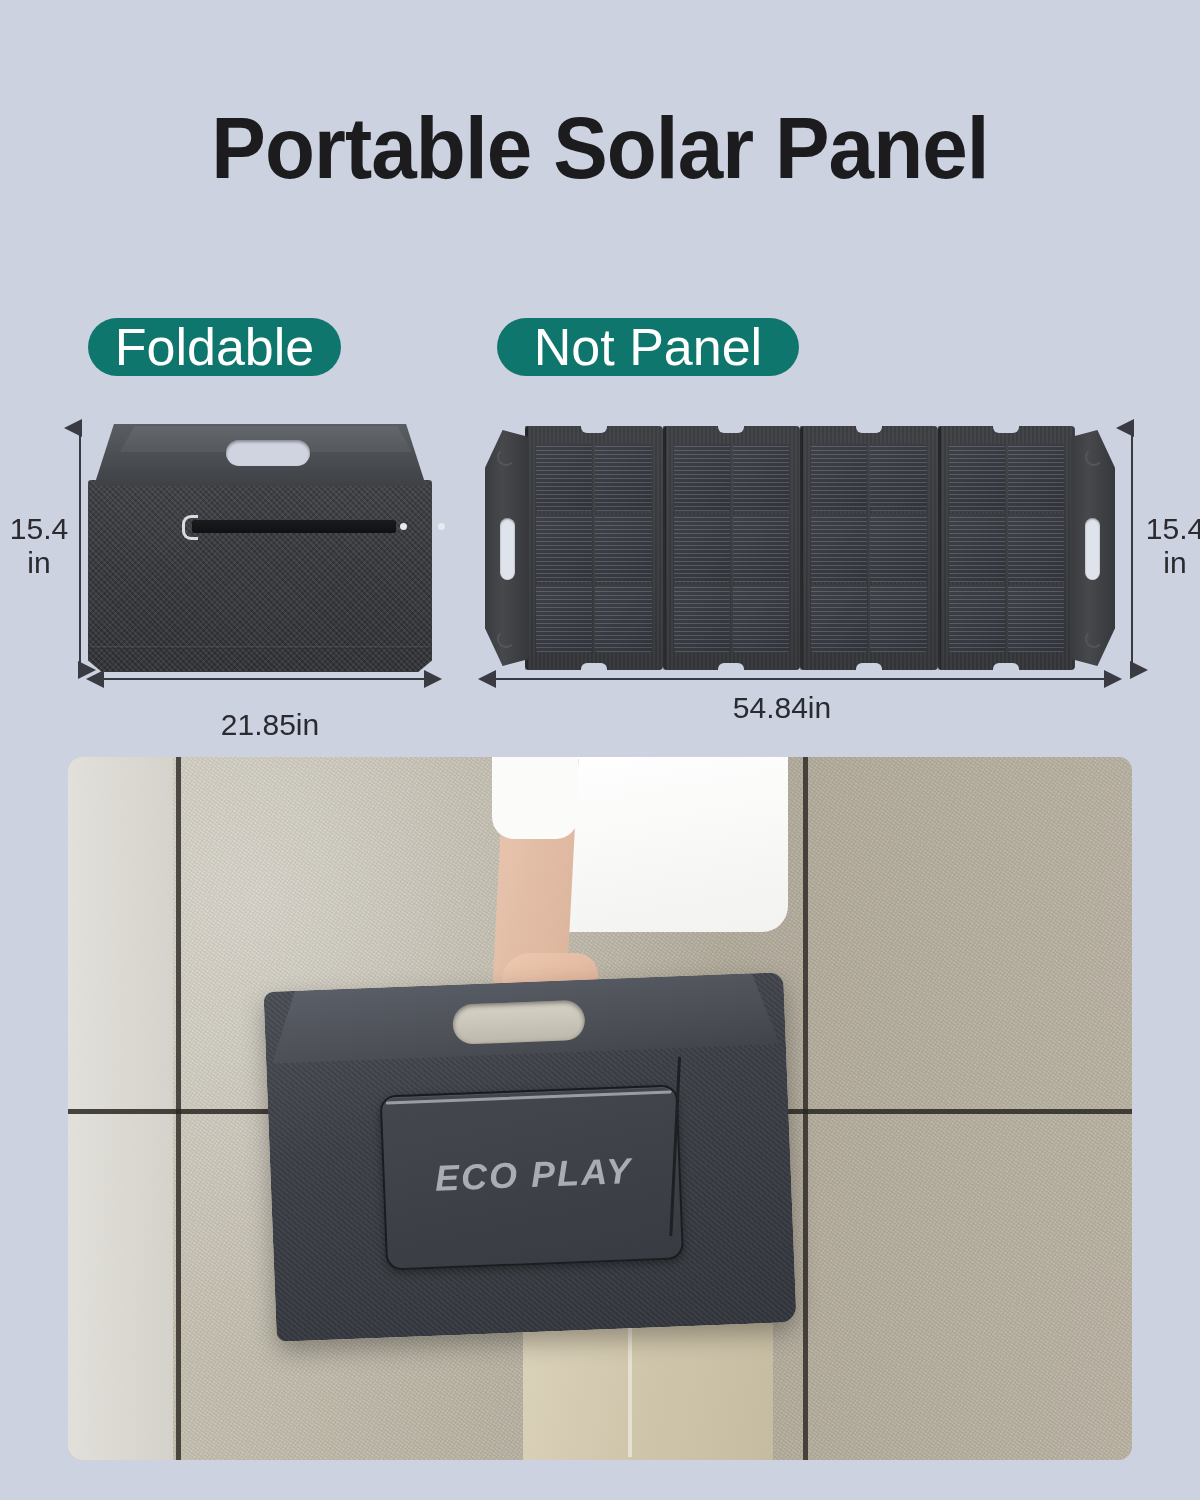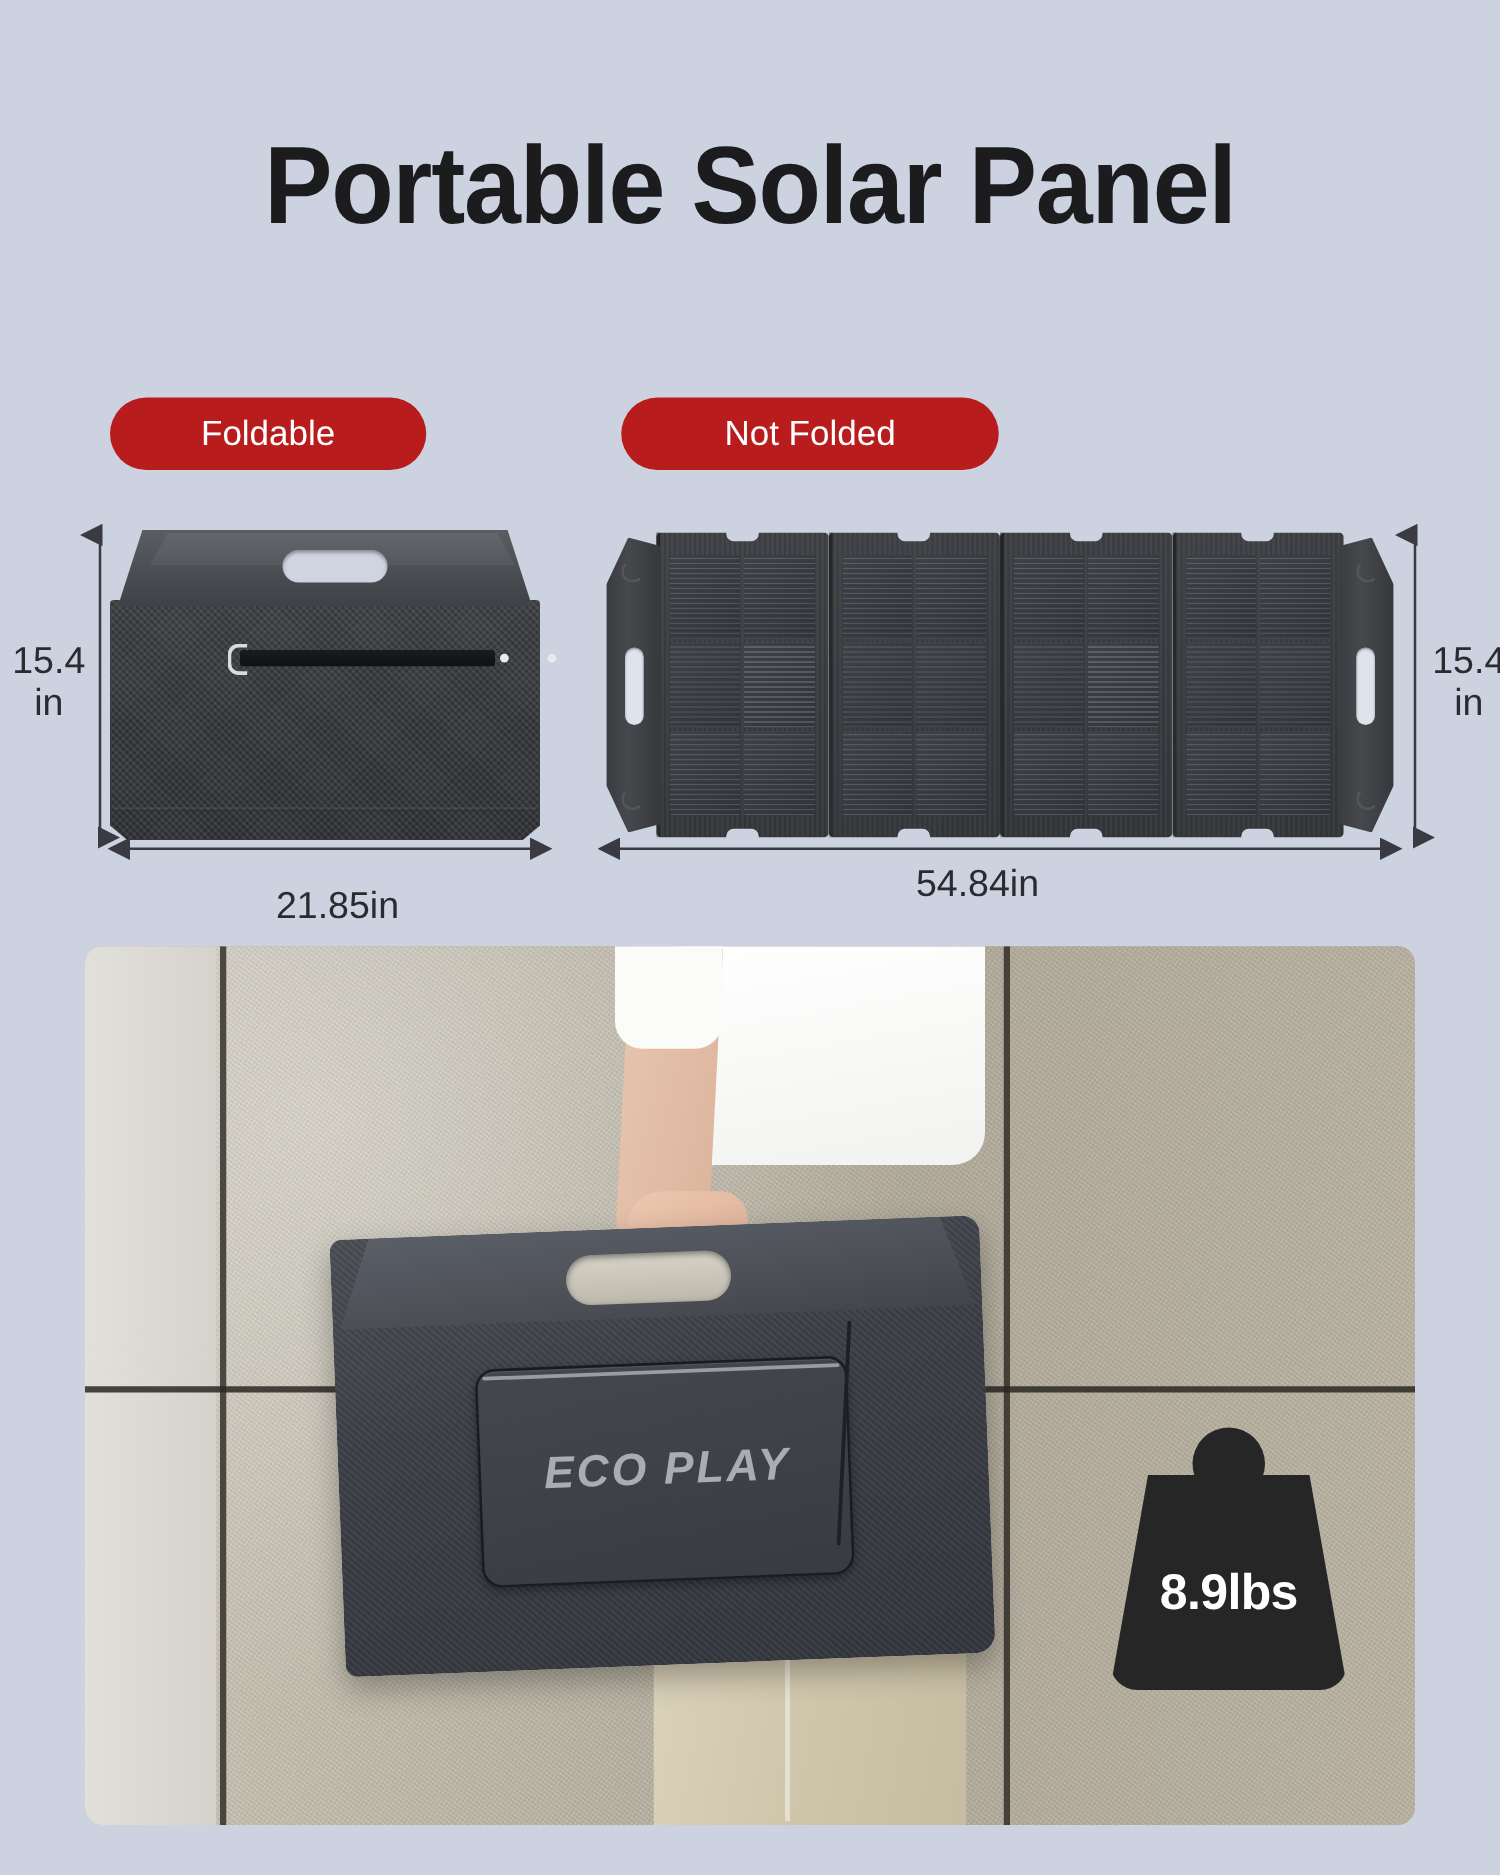--- a/index.html
+++ b/index.html
@@ -21,24 +21,24 @@
     color:#1c1c1e;
     letter-spacing:-1px;
     line-height:1;
     transform:scaleX(0.93);
     white-space:nowrap;
   }
 
   
   .badge {
     position:absolute;
-    background:#b91c1c;
+    background:#0f766e;
     color:#ffffff;
     border-radius:40px;
-    font-size:28px;
+    font-size:52px;
     display:flex;
     align-items:center;
     justify-content:center;
     height:58px;
     letter-spacing:0px;
   }
   .badge-foldable { top:318px; left:88px; width:253px; }
   .badge-notfolded { top:318px; left:497px; width:302px; }
 
   
@@ -296,21 +296,21 @@
     letter-spacing:-0.5px;
   }
 </style>
 </head>
 <body>
 
 <div class="title">Portable Solar Panel</div>
 
 <div class="badge badge-foldable">Foldable</div>
 
-<div class="badge badge-notfolded">Not Folded</div>
+<div class="badge badge-notfolded">Not Panel</div>
 
 <div class="folded-wrap">
   <div class="case-body">
     <div class="case-seam"></div>
   </div>
   <div class="case-lid">
     <div class="case-lid-top"></div>
     <div class="case-handle-slot"></div>
   </div>
   <div class="case-zip"></div>
@@ -451,18 +451,13 @@
   <div class="photo-case">
     <div class="photo-case-lid"></div>
     <div class="photo-case-handle"></div>
     <div class="photo-pocket">
       <div class="photo-pocket-zip"></div>
       <div class="eco-logo">ECO PLAY</div>
     </div>
     <div class="case-cord"></div>
   </div>
 
-  <div class="weight">
-    <div class="weight-knob"></div>
-    <div class="weight-body"></div>
-    <div class="weight-text">8.9lbs</div>
-  </div>
 </div>
 
 </body></html>

